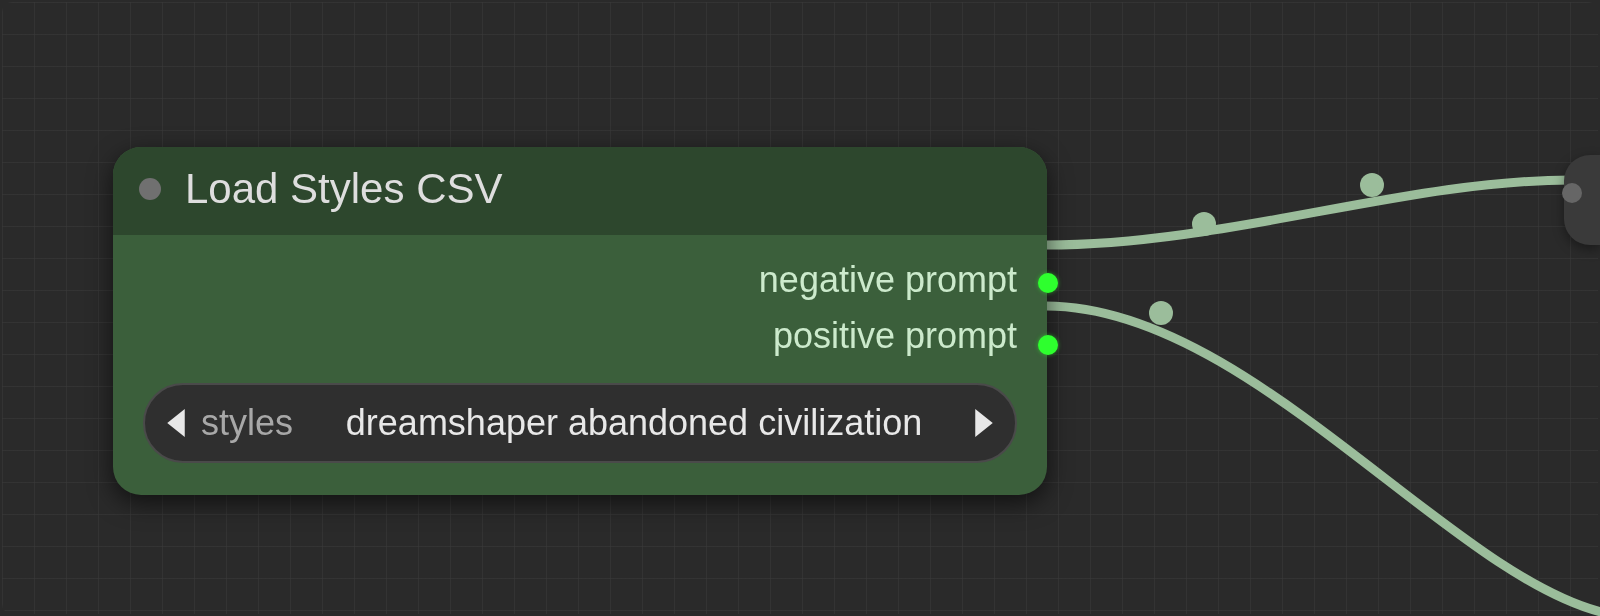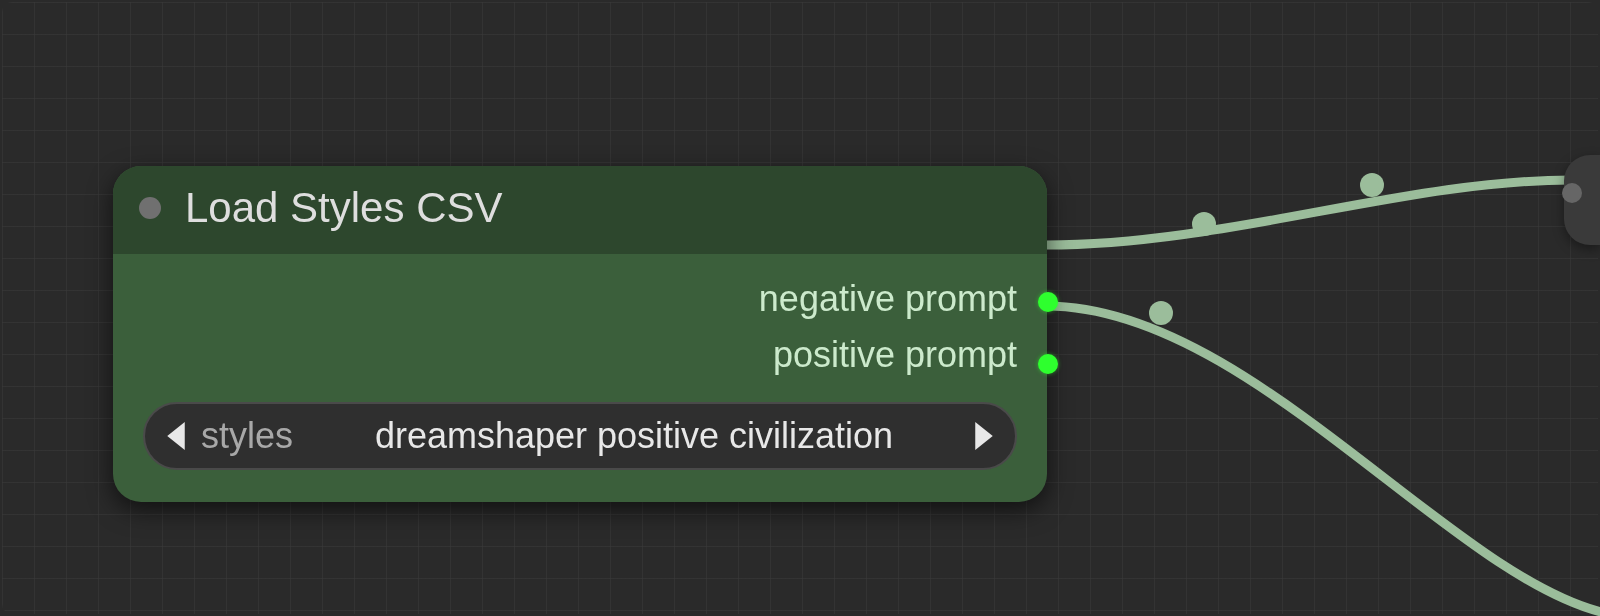--- a/index.html
+++ b/index.html
@@ -28,21 +28,21 @@
       border-radius: 10px;
       left: 2px;
       right: 2px;
       top: 2px;
       bottom: 2px;
     }
 
     .node {
       position: absolute;
       left: 113px;
-      top: 166px;
+      top: 147px;
       width: 934px;
       background: #3b5f3b;
       border-radius: 28px;
       box-shadow: 0 8px 24px rgba(0,0,0,0.6);
       overflow: visible;
     }
 
     .node-header {
       background: #2d472d;
       border-radius: 28px 28px 0 0;
@@ -107,21 +107,21 @@
 
     .widget {
       margin-top: 26px;
       background: #2f2f2f;
       border: 2px solid #4a4a4a;
       border-radius: 40px;
       padding: 10px 22px;
       display: flex;
       align-items: center;
       gap: 12px;
-      height: 68px;
+      height: 80px;
     }
 
     .arrow-left, .arrow-right {
       color: #e8e8e8;
       font-size: 26px;
       cursor: pointer;
       user-select: none;
       display: flex;
       align-items: center;
     }
@@ -219,21 +219,21 @@
     <div class="output-port port-positive"></div>
     <div class="output-port port-negative"></div>
 
     <div class="widget">
       <span class="arrow-left">
         <svg viewBox="0 0 10 16">
             <polygon points="10,0 10,16 0,8"></polygon>
           </svg>
       </span>
       <span class="widget-label">styles</span>
-      <span class="widget-value">dreamshaper positive civilization</span>
+      <span class="widget-value">dreamshaper abandoned civilization</span>
       <span class="arrow-right">
         <svg viewBox="0 0 10 16">
             <polygon points="0,0 0,16 10,8"></polygon>
           </svg>
       </span>
     </div>
   </div>
 </div>
 
 </body></html>

